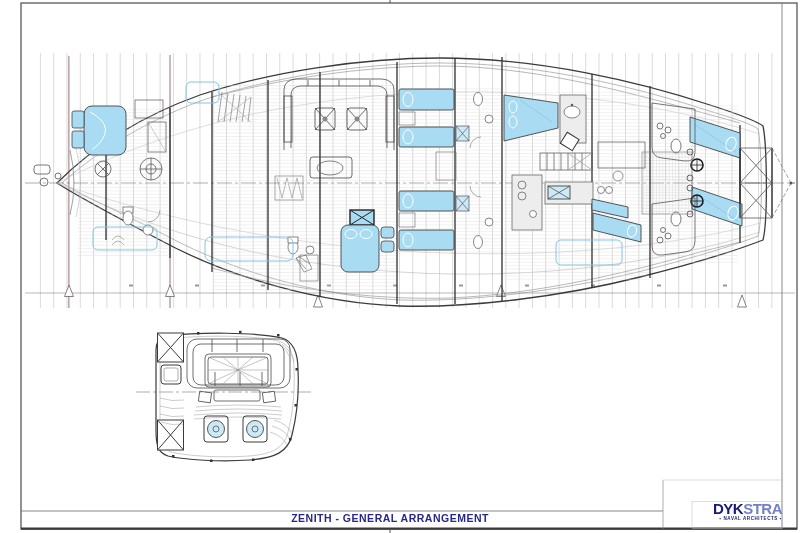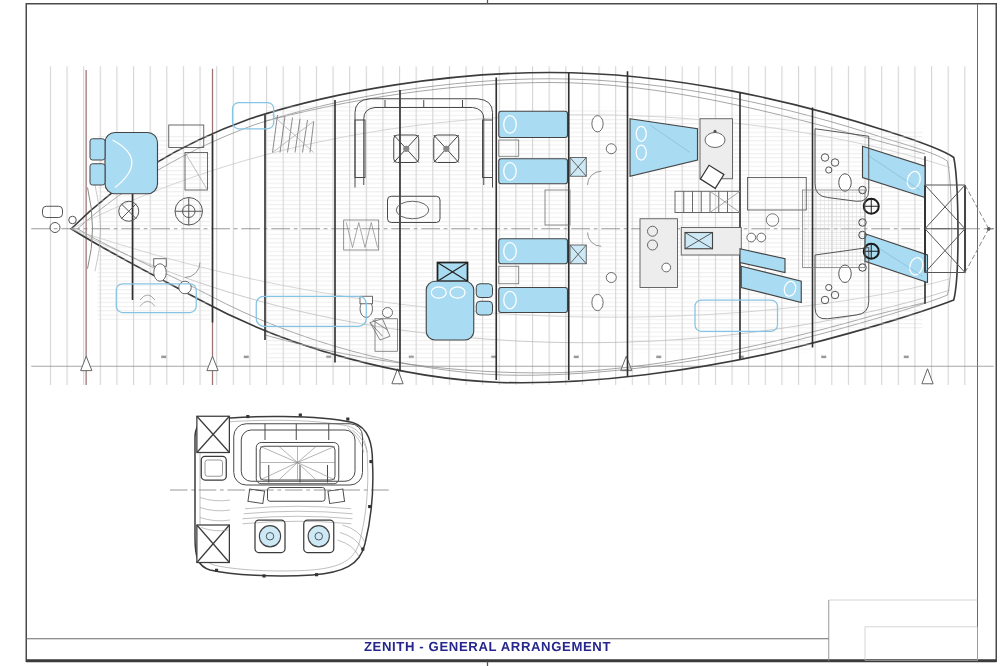--- a/index.html
+++ b/index.html
@@ -445,14 +445,18 @@
           <rect x="289" y="438" width="2.5" height="2.5"></rect>
       <rect x="252" y="458.5" width="2.5" height="2.5"></rect>
           <rect x="210" y="459.5" width="2.5" height="2.5"></rect>
       <rect x="172" y="455" width="2.5" height="2.5"></rect>
     </g>
   </g>
 </svg>
 
 <div class="drawing-title">ZENITH - GENERAL ARRANGEMENT</div>
 
-
+<div class="logo">
+  <div class="logo-name"><span class="logo-primary">DYK</span><span class="logo-secondary">STRA</span></div>
+  <div class="logo-tagline">▪ <span>NAVAL ARCHITECTS</span> ▪</div>
 </div>
 
+</div>
+
 </body></html>

